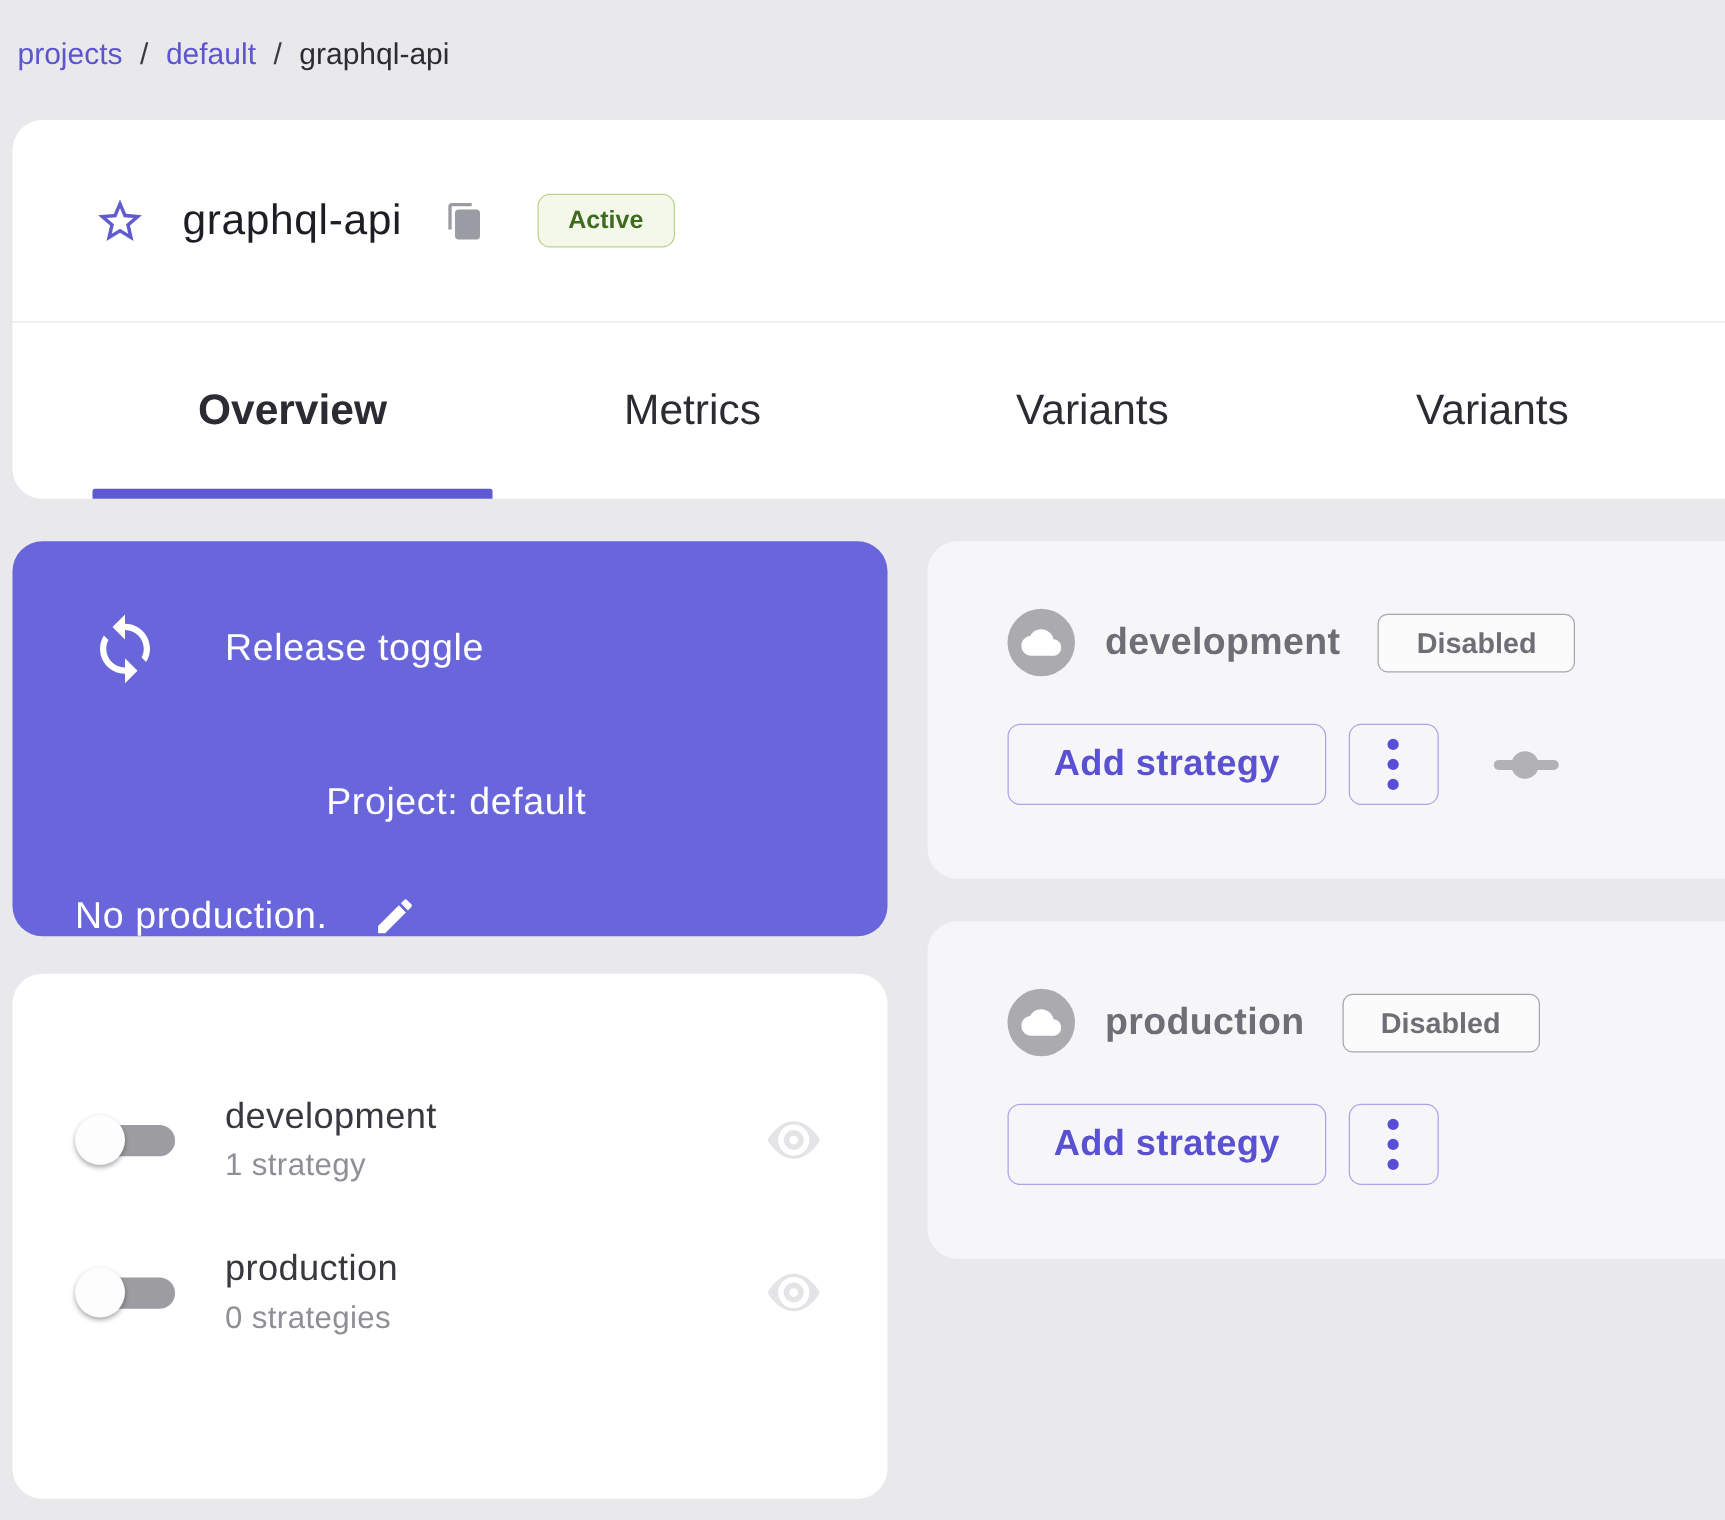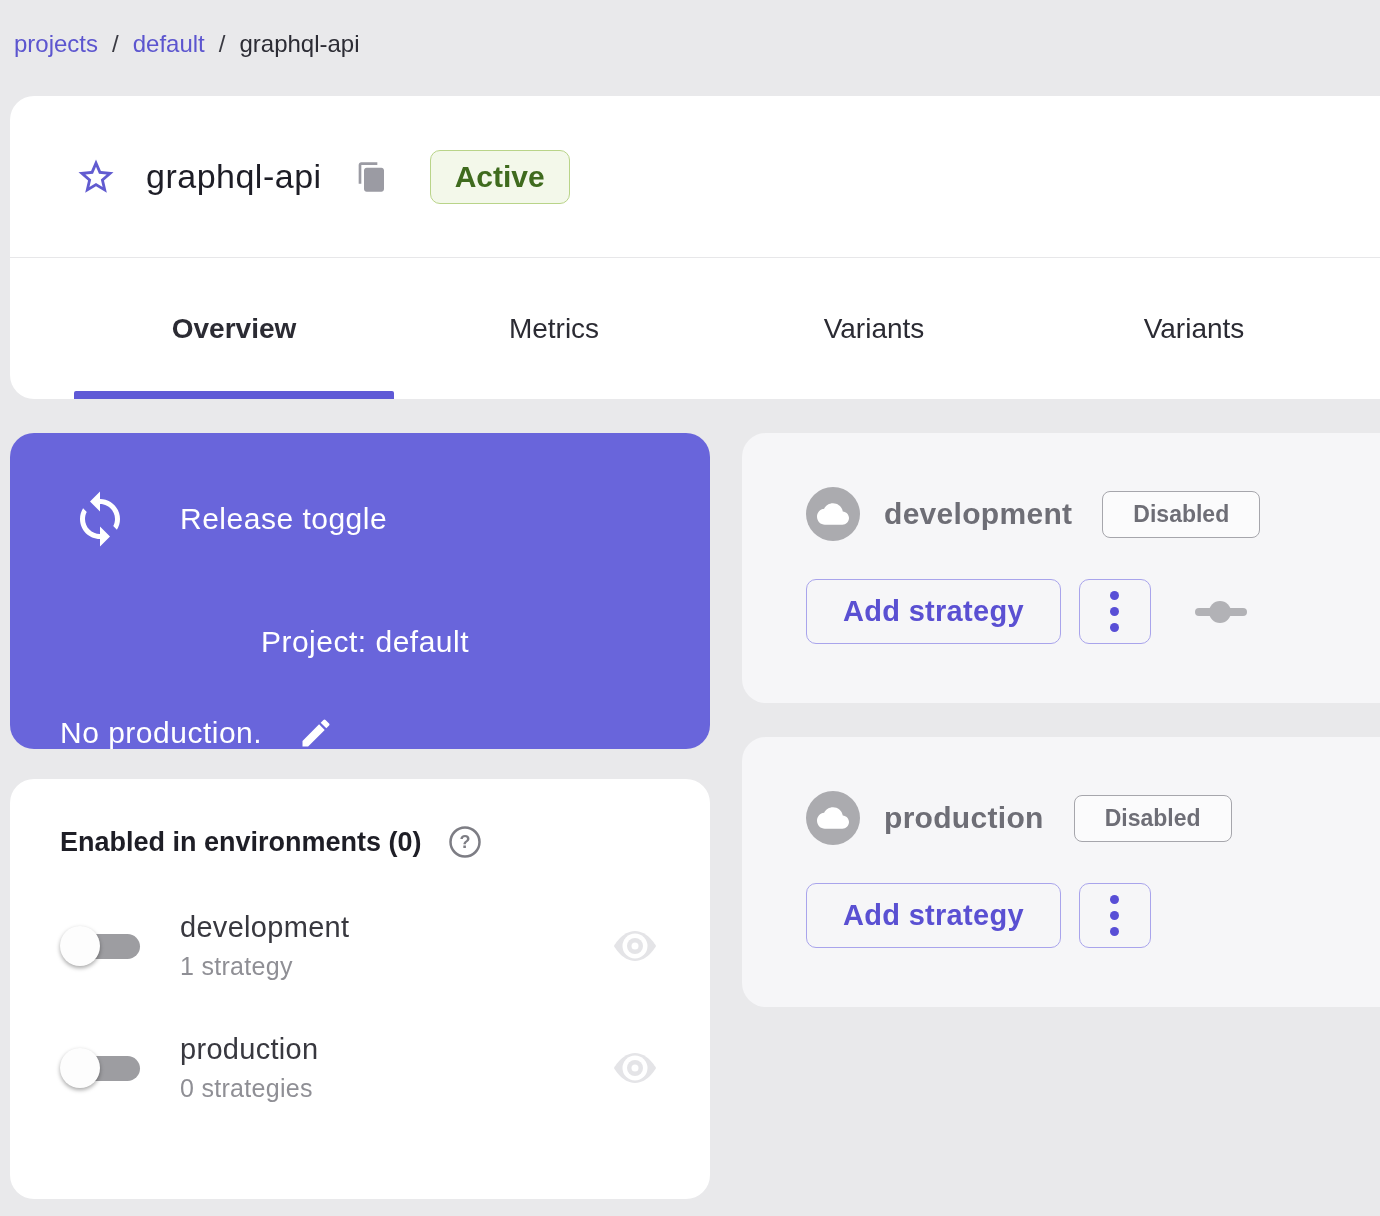--- a/index.html
+++ b/index.html
@@ -36,32 +36,32 @@
   .feature-title {
     font-size:34px; font-weight:400; color:#1d1d26;
     margin-left:28px; letter-spacing:.5px;
   }
   .copy-btn { margin-left:32px; width:36px; height:36px; display:flex; align-items:center; justify-content:center; cursor:pointer; }
   .status-badge {
     margin-left:40px;
     border:1px solid #b9d489;
     background:#f3f8ea;
     color:#3f6b1e;
-    font-size:30px; font-weight:700;
+    font-size:20px; font-weight:700;
     border-radius:10px;
     padding:9px 24px;
   }
   .header-divider { border-top:1px solid #e7e7e9; }
 
   
   .tabs { position:relative; height:141px; display:flex; padding-left:64px; }
   .tab {
     width:320px; height:100%;
     display:flex; align-items:center; justify-content:center;
-    font-size:28px; color:#2b2b33; cursor:pointer;
+    font-size:34px; color:#2b2b33; cursor:pointer;
   }
   .tab.active { font-weight:700; }
   .tab-underline {
     position:absolute; bottom:0; left:64px;
     width:320px; height:8px;
     background:#5f59d6; border-radius:2px 2px 0 0;
   }
 
   
   .main { display:flex; margin-top:34px; padding-left:10px; gap:32px; align-items:flex-start; }
@@ -221,29 +221,20 @@
         <span class="info-desc">No production.</span>
         <span class="edit-btn">
           <svg width="36" height="36" viewBox="0 0 24 24" fill="#ffffff">
             <path d="M3 17.25V21h3.75L17.81 9.94l-3.75-3.75L3 17.25zM20.71 7.04c.39-.39.39-1.02 0-1.41l-2.34-2.34a.9959.9959 0 0 0-1.41 0l-1.83 1.83 3.75 3.75 1.83-1.83z"></path>
           </svg>
         </span>
       </div>
     </section>
 
     <section class="env-panel">
-      <div class="env-panel-head">
-        <span class="env-panel-title">Enabled in environments (0)</span>
-        <span class="help-btn">
-          <svg width="34" height="34" viewBox="0 0 34 34">
-            <circle cx="17" cy="17" r="14.5" fill="none" stroke="#7d7d84" stroke-width="2.5"></circle>
-            <text x="17" y="23" text-anchor="middle" font-size="18" font-weight="bold" fill="#7d7d84" font-family="Liberation Sans, sans-serif">?</text>
-          </svg>
-        </span>
-      </div>
 
       <div class="env-row">
         <span class="switch">
           <span class="track"></span>
             <span class="knob"></span>
         </span>
         <span class="env-row-text">
           <div class="env-row-name">development</div>
           <div class="env-row-sub">1 strategy</div>
         </span>

